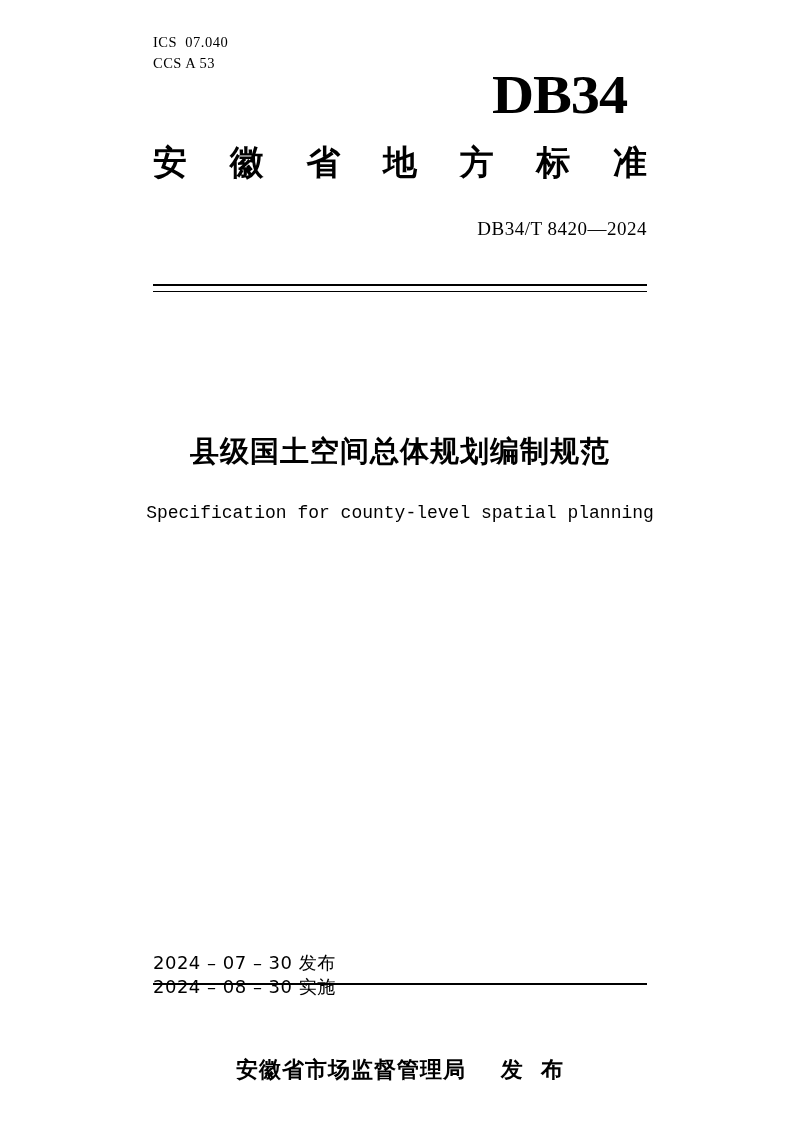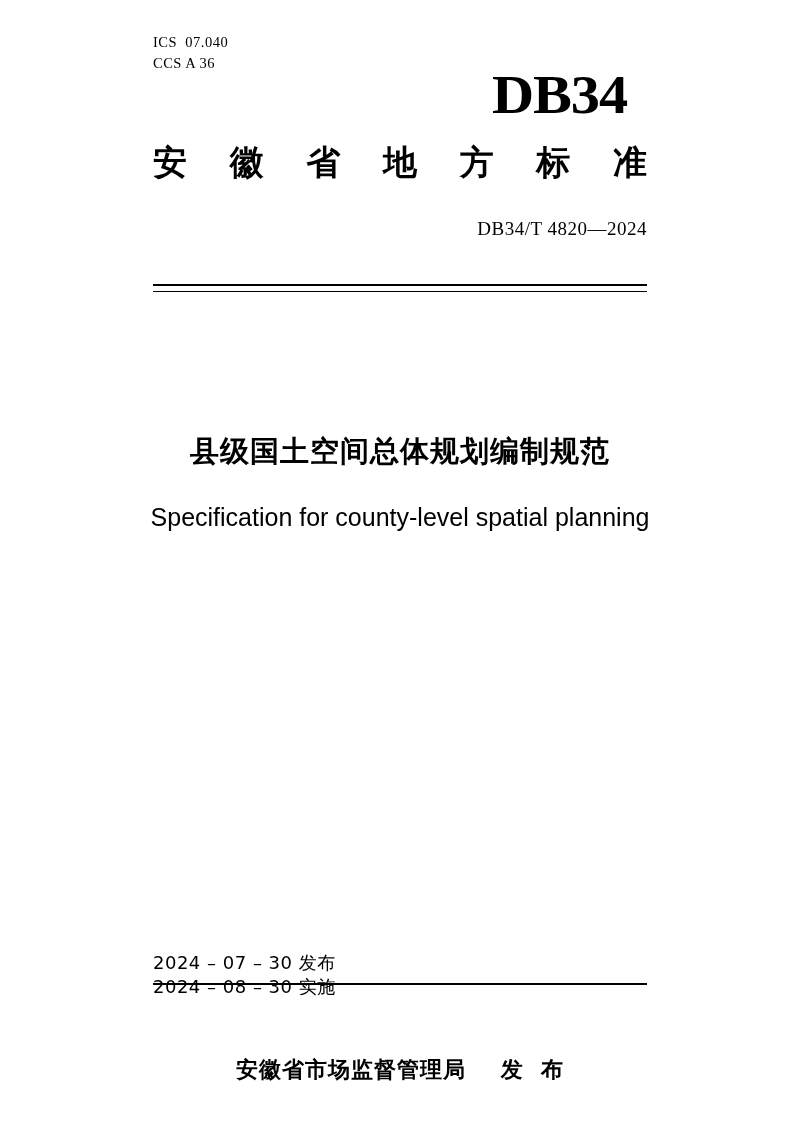--- a/index.html
+++ b/index.html
@@ -102,22 +102,22 @@
     font-weight: bold;
     font-size: 29px;
     letter-spacing: 1px;
   }
   .doc-subtitle {
     position: absolute;
     left: 0;
     right: 0;
     top: 503px;
     text-align: center;
-    font-family: Liberation Sans, sans-serif;
-    font-size: 25px;
+    font-family: Liberation Mono, monospace;
+    font-size: 18px;
   }
 
   
   .dates-rule {
     position: absolute;
     left: 88px;
     right: 88px;
     top: 983px;
     border-top: 2.2px solid #000;
   }
@@ -152,36 +152,36 @@
     white-space: pre;
   }
 </style>
 </head>
 <body>
 
 <div class="page">
 
   <div class="codes">
     <div>ICS  07.040</div>
-    <div>CCS A 36</div>
+    <div>CCS A 53</div>
   </div>
 
   <div class="db-logo">DB34</div>
 
   <div class="std-title">
     <span>安</span>
     <span>徽</span>
     <span>省</span>
     <span>地</span>
     <span>方</span>
     <span>标</span>
     <span>准</span>
   </div>
 
-  <div class="std-number">DB34/T 4820—2024</div>
+  <div class="std-number">DB34/T 8420—2024</div>
 
   <div class="rule-thick"></div>
   <div class="rule-thin"></div>
 
   <div class="doc-title">县级国土空间总体规划编制规范</div>
   <div class="doc-subtitle">Specification for county-level spatial planning</div>
 
   <div class="dates">
     <div class="date-cell">2024 – 07 – 30 发布</div>
     <div class="date-cell">2024 – 08 – 30 实施</div>

